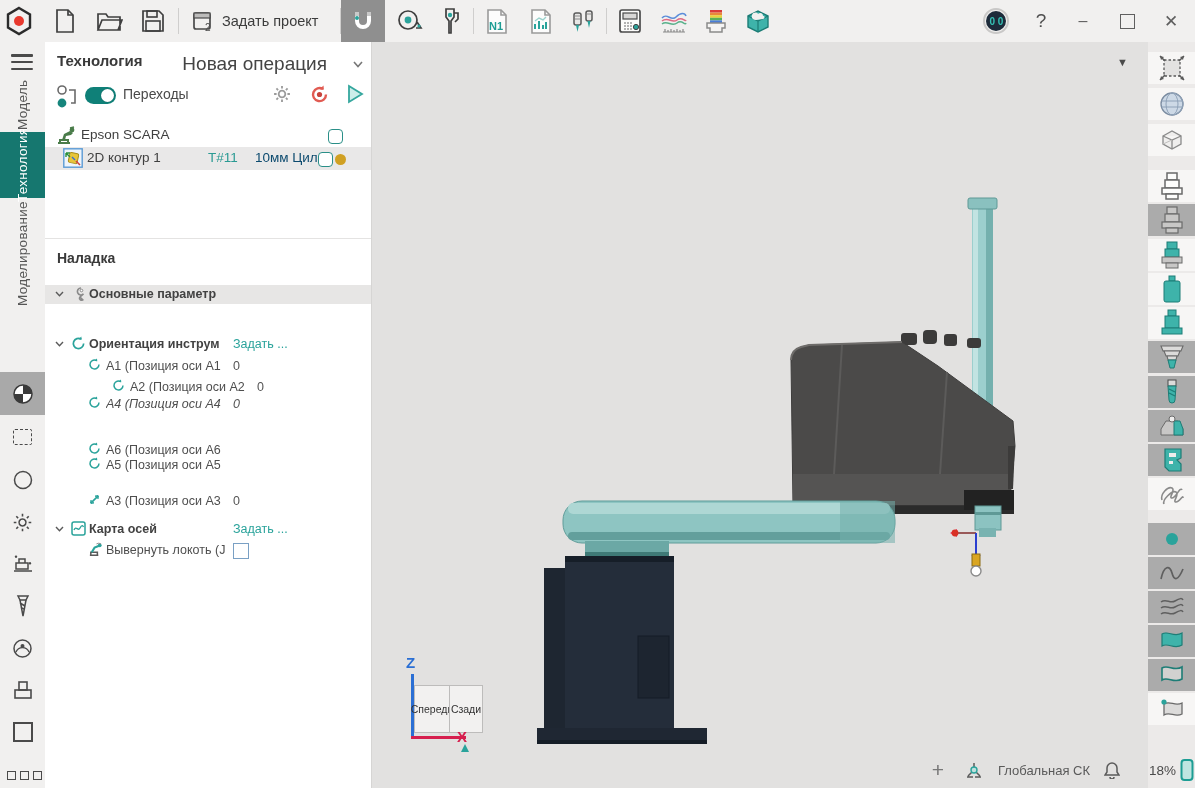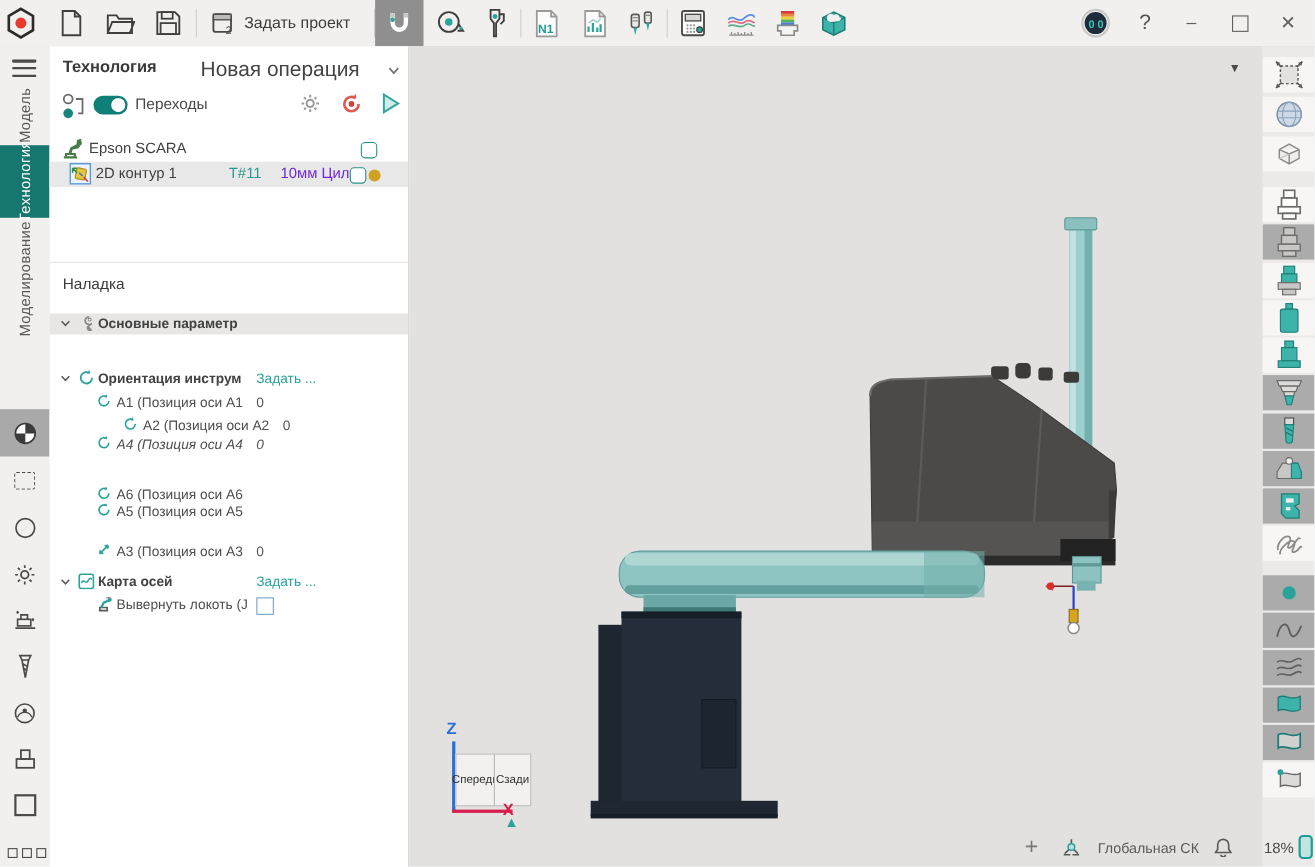--- a/index.html
+++ b/index.html
@@ -33,21 +33,21 @@
   .oprow{position:absolute;left:0;top:40px;width:326px;height:30px;}
   .toggle{position:absolute;left:40px;top:5px;width:31px;height:17px;border-radius:9px;background:#0f8078;}
   .toggle i{position:absolute;right:2px;top:2px;width:13px;height:13px;border-radius:50%;background:#fff;box-shadow:0 0 1px rgba(0,0,0,.4);}
   .toggle-lbl{position:absolute;left:78px;top:4px;font-size:14px;color:#4a4a4a;}
   .tree{position:absolute;left:0;top:82px;width:326px;}
   .trow{position:relative;height:23px;font-size:13.5px;color:#3f3f3f;}
   .trow.sel{background:#e9e8e8;}
   .chkbox{position:absolute;top:5px;width:13px;height:13px;border:1.6px solid #2a8f88;border-radius:4px;background:#fff;}
   .dot{position:absolute;left:290px;top:7px;width:11px;height:11px;border-radius:50%;background:#d0a023;}
   .divider{position:absolute;left:0;top:196px;width:326px;height:1px;background:#e4e3e2;}
-  .setup-title{position:absolute;left:12px;top:208px;font-size:14px;font-weight:normal;color:#3a3a3a;}
+  .setup-title{position:absolute;left:12px;top:208px;font-size:14px;font-weight:bold;color:#3a3a3a;}
   .prow{position:absolute;left:0;width:326px;height:19px;font-size:12.5px;color:#4e4e4e;white-space:nowrap;}
   .prow .lbl{position:absolute;left:44px;top:2px;max-width:142px;overflow:hidden;}
   .prow .lbl.child{left:61px;max-width:124px;}
   .prow .b{font-weight:bold;color:#424242;}
   .prow .val{position:absolute;left:188px;top:2px;max-width:134px;overflow:hidden;color:#555;}
   .prow .val.link{color:#2aa39b;}
   .prow.grp0{background:#e7e6e5;}
   .chev{position:absolute;left:10px;top:6px;}
   .gico{position:absolute;left:26px;top:1px;}
   .cico{position:absolute;left:43px;top:1px;}
@@ -344,21 +344,21 @@
       <div class="trow sel">
         <svg width="20" height="20" viewBox="0 0 20 20" style="position:absolute;left:18px;top:1px;">
             <rect x="0.8" y="0.8" width="18.4" height="18.4" fill="#eef4fb" stroke="#5b9bd5" stroke-width="1.4"></rect>
             <rect x="6" y="5" width="9" height="10" rx="1.5" fill="#e8c53a" stroke="#a98e1c" transform="rotate(12 10 10)"></rect>
             <path d="M3 5 l4 4 M3 5 l0 4 M3 5 l4 0" stroke="#2a8f3a" stroke-width="1.4" fill="none"></path>
             <path d="M13 13 l4 4" stroke="#d04040" stroke-width="1.6"></path>
             <path d="M9 9 l3 3" stroke="#3a6fd0" stroke-width="1.4"></path>
           </svg>
         <span style="position:absolute;left:42px;top:3px;">2D контур 1</span>
         <span style="position:absolute;left:163px;top:3px;color:#2a9a93;">T#11</span>
-        <span style="position:absolute;left:210px;top:3px;color:#6d28d9;">10мм Цил</span>
+        <span style="position:absolute;left:210px;top:3px;color:#0c4a6e;">10мм Цил</span>
         <span class="chkbox" style="left:273px;"></span>
         <span class="dot"></span>
       </div>
     </div>
 
     <div class="divider"></div>
     <div class="setup-title">Наладка</div>
 
     <div class="prow grp0" style="top:243px;">
       <svg class="chev" width="9" height="6" viewBox="0 0 9 6">

